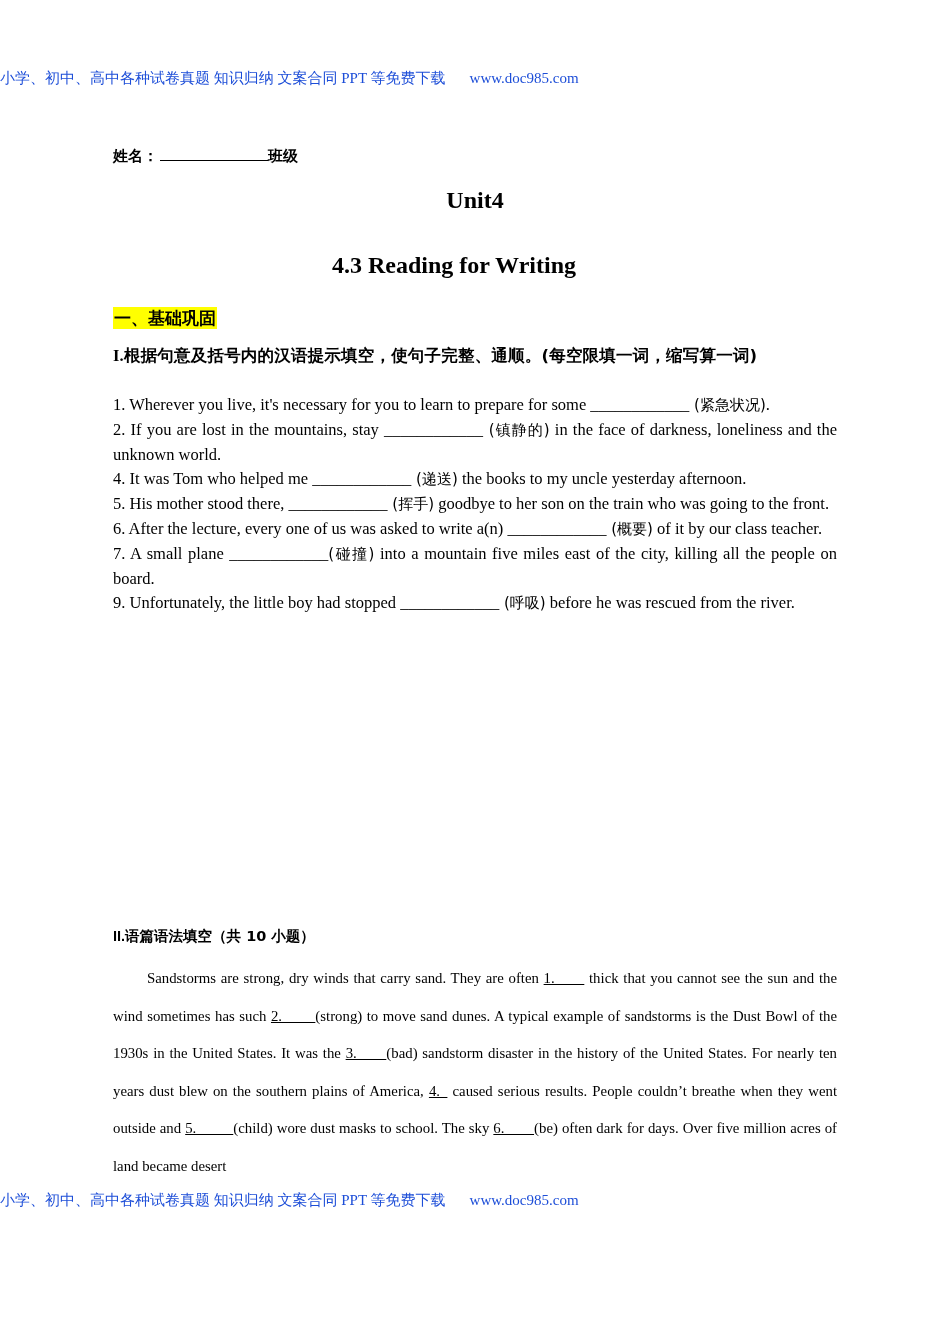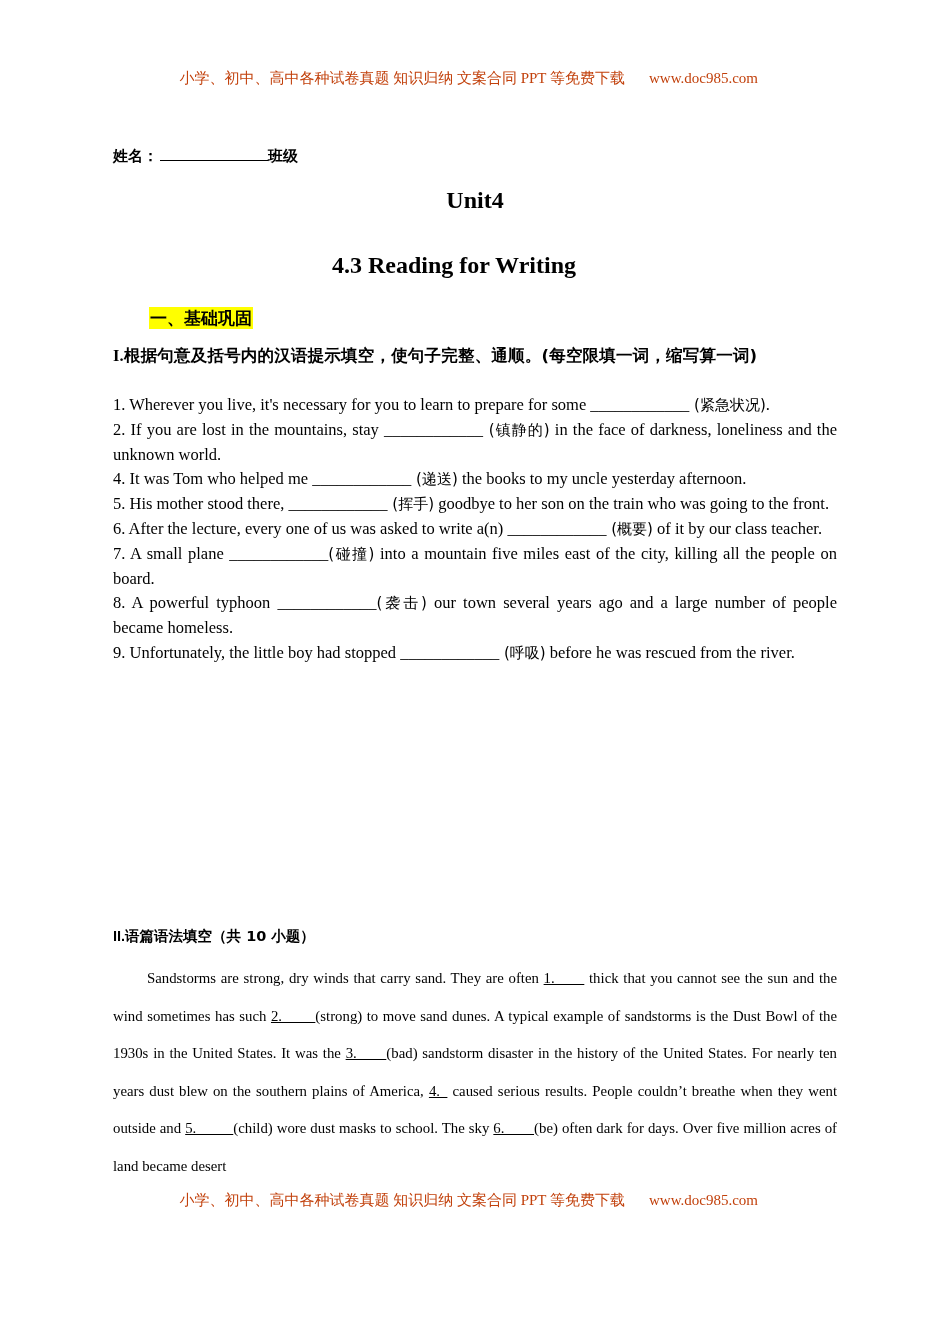--- a/index.html
+++ b/index.html
@@ -1,33 +1,33 @@
 <!DOCTYPE html>
 <html><head>
   <meta charset="utf-8">
   <style>
     html, body { margin: 0; padding: 0; background: #ffffff; }
     body {
       width: 950px; height: 1344px; position: relative; overflow: hidden;
       font-family: "Liberation Serif", "DejaVu Serif", serif; color: #000;
     }
     .header, .footer {
-      position: absolute; left: 0; width: 758px; text-align: right;
-      font-size: 15px; color: #c2410c;
+      position: absolute; left: 0; width: 758px; text-align: left;
+      font-size: 15px; color: #1d4ed8;
     }
     .header { top: 69px; }
     .footer { top: 1191px; }
     .header .url, .footer .url { margin-left: 24px; }
     .content { position: absolute; left: 113px; width: 724px; }
     .name-line { top: 146px; font-size: 15px; font-weight: bold; font-family: "DejaVu Sans", sans-serif; }
     .name-blank { display: inline-block; width: 108px; border-bottom: 1px solid #000; height: 14px; vertical-align: baseline; margin-left: 2px; }
     .title1 { top: 187px; left: 0; width: 950px; text-align: center; font-size: 24px; font-weight: bold; }
     .title2 { top: 252px; left: 0; width: 908px; text-align: center; font-size: 24px; font-weight: bold; }
     .section1 { top: 307px; }
-    .section1 span { background: #ffff00; font-size: 17px; font-weight: bold; font-family: "DejaVu Sans", sans-serif; padding: 1px 1px; margin-left: 36px; }
+    .section1 span { background: #ffff00; font-size: 17px; font-weight: bold; font-family: "DejaVu Sans", sans-serif; padding: 1px 1px; }
     .part1-instr { top: 343px; font-size: 16.5px; font-weight: bold; line-height: 25px; font-family: "DejaVu Sans", sans-serif; letter-spacing: 0.2px; }
     .part1-instr .roman { font-family: "Liberation Serif", serif; }
     .q-list { top: 393px; font-size: 16.5px; line-height: 24.8px; text-align: justify; }
     .q-item { margin: 0; }
     .blank { letter-spacing: 0; }
     .part2-title { top: 927px; font-size: 14.5px; font-weight: bold; font-family: "DejaVu Sans", sans-serif; }
     .part2-title .roman { font-family: Liberation Sans, sans-serif; text-align: center; }
     .passage { top: 960px; font-size: 14.8px; line-height: 37.5px; text-align: justify; text-indent: 34px; }
     .gap { text-decoration: underline; display: inline-block; text-indent: 0; }
     .cn { font-family: "DejaVu Sans", sans-serif; font-size: 15px; }
@@ -54,21 +54,20 @@
   <span class="roman">I.</span><span>根据句意及括号内的汉语提示填空，使句子完整、通顺。(每空限填一词，缩写算一词)</span>
 </div>
 
 <div class="content q-list">
   <p class="q-item"><span>1.</span> <span>Wherever you live, it's necessary for you to learn to prepare for some </span><span class="blank">____________</span><span class="cn"> (紧急状况)</span><span>.</span></p>
   <p class="q-item"><span>2.</span> <span>If you are lost in the mountains, stay </span><span class="blank">____________</span><span class="cn"> (镇静的)</span><span> in the face of darkness, loneliness and  the unknown world.</span></p>
   <p class="q-item"><span>4.</span> <span>It was Tom who helped me </span><span class="blank">____________</span><span class="cn"> (递送)</span><span> the books to my uncle yesterday afternoon.</span></p>
   <p class="q-item"><span>5.</span> <span>His mother stood there, </span><span class="blank">____________</span><span class="cn"> (挥手)</span><span> goodbye to her son on the train who was going to the front.</span></p>
   <p class="q-item"><span>6.</span> <span>After the lecture, every one of us was asked to write a(n) </span><span class="blank">____________</span><span class="cn"> (概要)</span><span> of it by our class teacher.</span></p>
   <p class="q-item"><span>7.</span> <span>A small plane </span><span class="blank">____________</span><span class="cn">(碰撞)</span><span> into a mountain five miles east of the city, killing all the people on board.</span></p>
-  <p class="q-item"><span>8.</span> <span>A powerful typhoon </span><span class="blank">____________</span><span class="cn">(袭击)</span><span> our town several years ago and a large number of people became homeless.</span></p>
   <p class="q-item"><span>9.</span> <span>Unfortunately, the little boy had stopped </span><span class="blank">____________</span><span class="cn"> (呼吸)</span><span> before he was rescued from the river.</span></p>
 </div>
 
 <div class="content part2-title">
   <span class="roman">II.</span><span>语篇语法填空（共 10 小题）</span>
 </div>
 
 <div class="content passage">
   <span>Sandstorms are strong, dry winds that carry sand. They are often </span><span class="gap" style="white-space: pre;">1.        </span><span>  thick that you cannot see the sun and the wind sometimes has such </span><span class="gap" style="white-space: pre;">2.         </span><span>(strong) to move sand dunes. A typical example of sandstorms is the Dust Bowl of the 1930s in the United States. It was the </span><span class="gap" style="white-space: pre;">3.        </span><span>(bad) sandstorm disaster in the history of the United States. For nearly ten years dust blew on the southern plains of America, </span><span class="gap" style="white-space: pre;">4.  </span><span> caused serious results. People couldn’t breathe when they went outside and </span><span class="gap" style="white-space: pre;">5.          </span><span>(child) wore dust masks to school. The sky </span><span class="gap" style="white-space: pre;">6.        </span><span>(be) often dark for days. Over five million acres of land became desert</span>
 </div>

